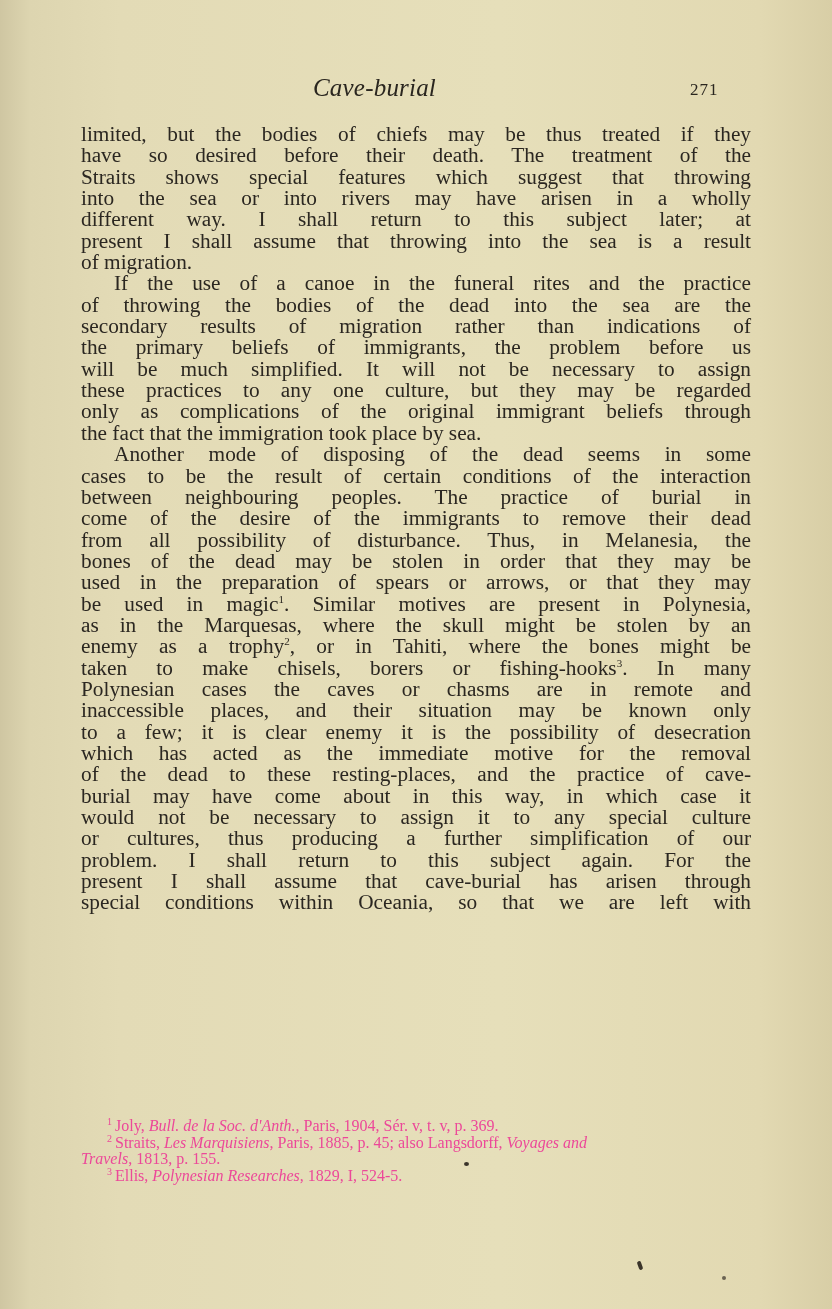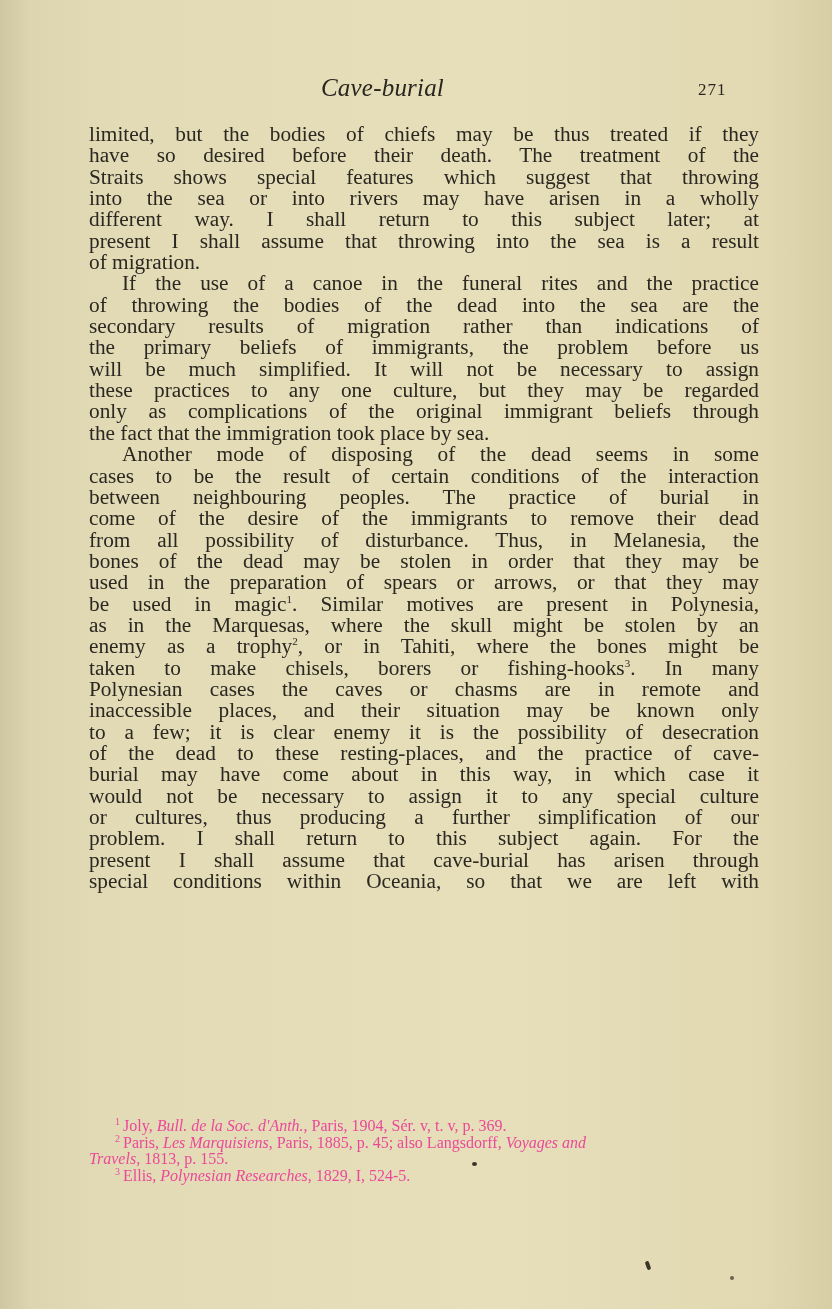--- a/index.html
+++ b/index.html
@@ -10,21 +10,21 @@
     width: 832px;
     height: 1309px;
     overflow: hidden;
     background: linear-gradient(90deg, #cfc6a2 0px, #ddd5b0 30px, #e3dbb6 120px, #e6dfba 500px, #e2d9b2 760px, #d8cea6 832px);
     position: relative;
     font-family: "Liberation Serif", "DejaVu Serif", serif;
     color: #2b2721;
   }
   .page {
     position: absolute;
-    left: 8px; top: 0;
+    left: 0; top: 0;
     width: 672px; height: 1309px;
   }
   .running-head {
     position: absolute;
     top: 74px;
     left: 0;
     width: 832px;
     height: 34px;
   }
   .running-title {
@@ -135,32 +135,33 @@
     <span class="line">from all possibility of disturbance.  Thus, in Melanesia, the</span>
     <span class="line">bones of the dead may be stolen in order that they may be</span>
     <span class="line">used in the preparation of spears or arrows, or that they may</span>
     <span class="line"><span>be used in magic</span><sup>1</sup><span>.  Similar motives are present in Polynesia,</span></span>
     <span class="line">as in the Marquesas, where the skull might be stolen by an</span>
     <span class="line"><span>enemy as a trophy</span><sup>2</sup><span>, or in Tahiti, where the bones might be</span></span>
     <span class="line"><span>taken to make chisels, borers or fishing-hooks</span><sup>3</sup><span>.  In many</span></span>
     <span class="line">Polynesian cases the caves or chasms are in remote and</span>
     <span class="line">inaccessible places, and their situation may be known only</span>
     <span class="line">to a few; it is clear enemy it is the possibility of desecration</span>
+    <span class="line">which has acted as the immediate motive for the removal</span>
     <span class="line">of the dead to these resting-places, and the practice of cave-</span>
     <span class="line">burial may have come about in this way, in which case it</span>
     <span class="line">would not be necessary to assign it to any special culture</span>
     <span class="line">or cultures, thus producing a further simplification of our</span>
     <span class="line">problem.  I shall return to this subject again.  For the</span>
     <span class="line">present I shall assume that cave-burial has arisen through</span>
     <span class="line">special conditions within Oceania, so that we are left with</span>
   </div>
 
   <div class="footnotes">
     <span class="fn-line indent"><span class="fn-num">1</span><span>Joly, </span><i>Bull. de la Soc. d'Anth.</i><span>, Paris, 1904, Sér. v, t. v, p. 369.</span></span>
-    <span class="fn-line indent"><span class="fn-num">2</span><span>Paris, </span><i>Les Marquisiens</i><span>, Paris, 1885, p. 45; also Langsdorff, </span><i>Voyages and</i></span>
+    <span class="fn-line indent"><span class="fn-num">2</span><span>Straits, </span><i>Les Marquisiens</i><span>, Paris, 1885, p. 45; also Langsdorff, </span><i>Voyages and</i></span>
     <span class="fn-line"><i>Travels</i><span>, 1813, p. 155.</span></span>
     <span class="fn-line indent"><span class="fn-num">3</span><span>Ellis, </span><i>Polynesian Researches</i><span>, 1829, I, 524-5.</span></span>
   </div>
 
   <div class="speck" style="left:464px; top:1162px; width:5px; height:4px;"></div>
   <div class="speck" style="left:638px; top:1261px; width:4px; height:9px; border-radius:2px; transform:rotate(-20deg);"></div>
   <div class="speck" style="left:722px; top:1276px; width:4px; height:4px; background:#6a6252;"></div>
 
 </div>
 

